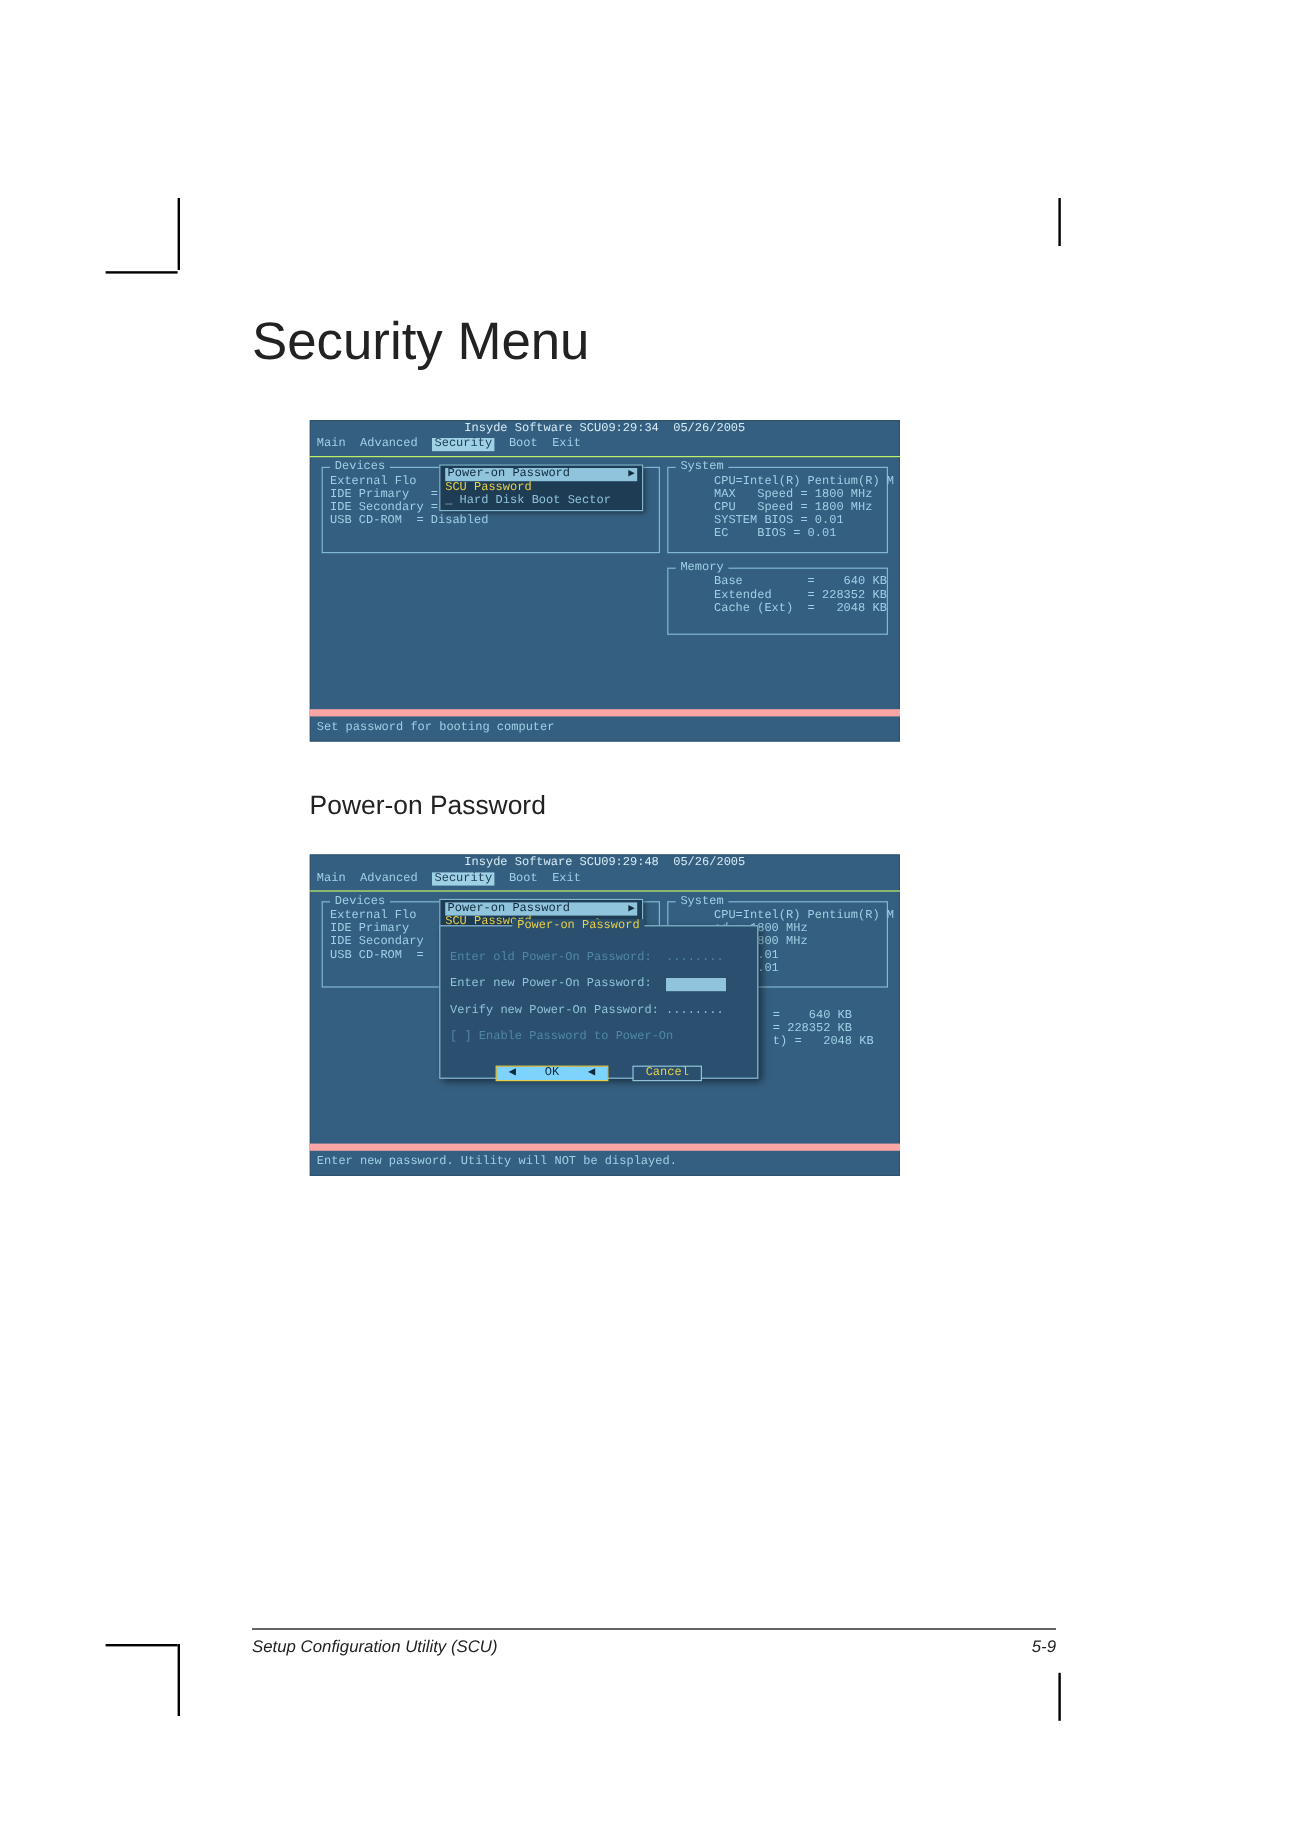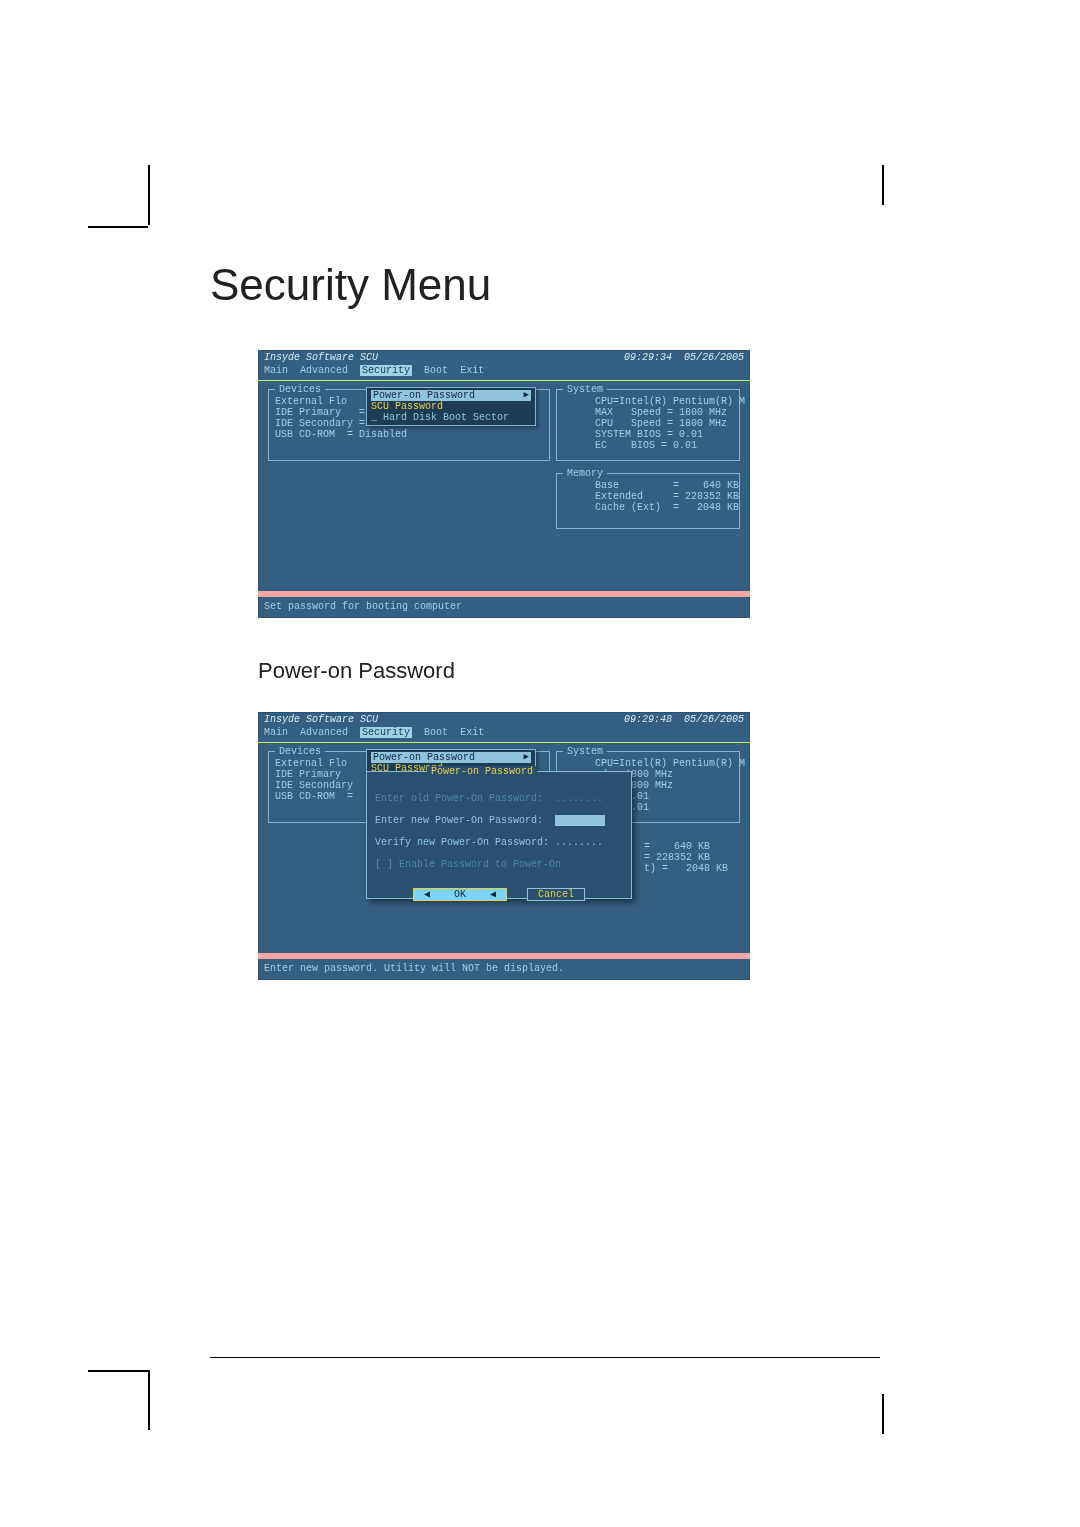--- a/index.html
+++ b/index.html
@@ -42,24 +42,23 @@
     background: #355f80;
     font-family: "Courier New", monospace;
     font-size: 10px;
     line-height: 11px;
     color: #9ed0e6;
     position: relative;
     box-shadow: 0 0 0 1px #2c5270 inset;
   }
   .bios .titlebar {
     display: flex;
-    justify-content: space-between;
+    justify-content: center;
     padding: 2px 6px 1px 6px;
     color: #d7ecf4;
-    font-style: italic;
   }
   .bios .menubar {
     padding: 1px 13px 4px 6px;
     color: #9ed0e6;
   }
   .bios .menubar span { margin-right: 6px; }
   .bios .menubar span.sel {
     background: #9ed0e6;
     color: #1e3a50;
     padding: 0 2px 0 2px;
@@ -294,14 +293,18 @@
             <span class="cancel">Cancel</span>
           </div>
         </div>
       </div>
       <div class="help">Enter new password. Utility will NOT be displayed.</div>
     </div>
 
   </div>
 
   <div class="footer-line"></div>
+  <div class="footer">
+    <span>Setup Configuration Utility (SCU)</span>
+    <span class="right">5-9</span>
+  </div>
 
 </div>
 
 </body></html>

